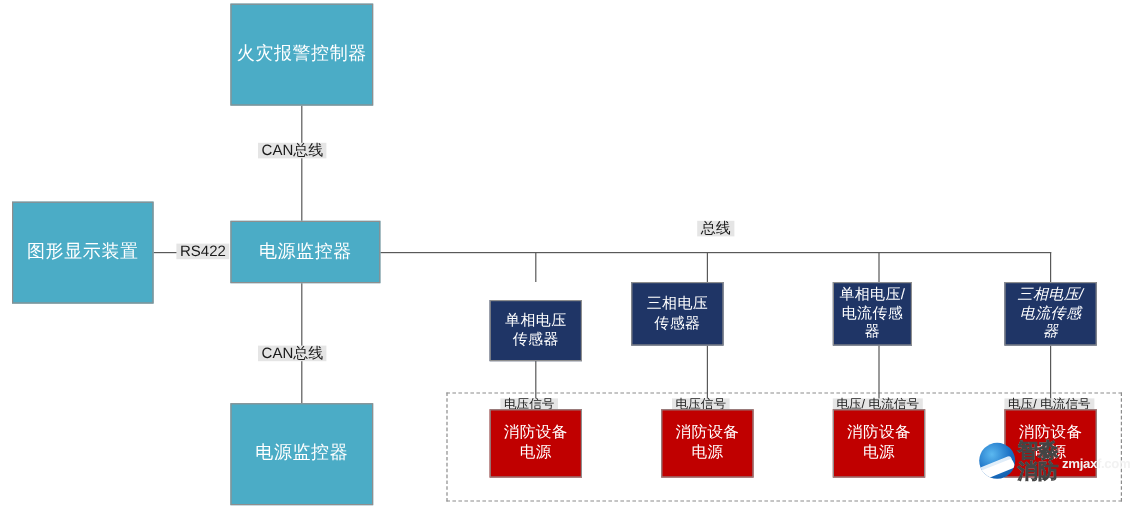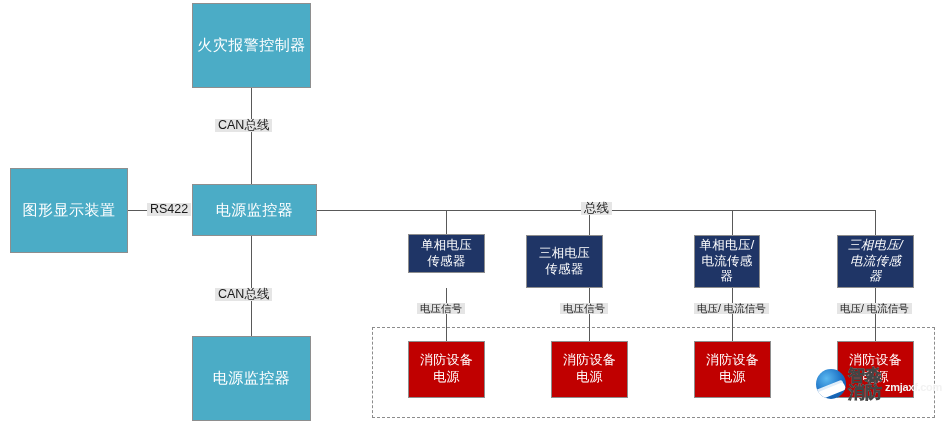--- a/index.html
+++ b/index.html
@@ -58,20 +58,21 @@
     font-size: 12.5px;
     color: #1a1a1a;
     background: #e5e5e5;
     padding: 0 3px;
     white-space: nowrap;
     z-index: 2;
     line-height: 1;
   }
   .edge-label.small {
     font-size: 10.5px;
+    margin-top: 29px;
   }
   .dashbox {
     position: absolute;
     border: 1.5px dashed #8c8c8c;
     box-sizing: border-box;
     background: transparent;
     z-index: 0;
   }
   .watermark {
     position: absolute;
@@ -156,21 +157,21 @@
   <div class="line v" style="left:875px; top:288px; height:53px;"></div>
 
   <div class="node teal" style="left:192px; top:3px; width:119px; height:85px;">火灾报警控制器</div>
 
   <div class="node teal" style="left:10px; top:168px; width:118px; height:85px;">图形显示装置</div>
 
   <div class="node teal" style="left:192px; top:184px; width:125px; height:52px;">电源监控器</div>
 
   <div class="node teal" style="left:192px; top:336px; width:119px; height:85px;">电源监控器</div>
 
-  <div class="node navy" style="left:408px; top:234px; width:77px; height:39px;">单相电压
+  <div class="node navy" style="left:408px; top:250px; width:77px; height:51px;">单相电压
 传感器</div>
   <div class="node navy" style="left:526px; top:235px; width:77px; height:53px;">三相电压
 传感器</div>
   <div class="node navy" style="left:694px; top:235px; width:66px; height:53px;">单相电压/
 电流传感
 器</div>
   <div class="node navy" style="left:837px; top:235px; width:77px; height:53px;font-style:italic;">三相电压/
 电流传感
 器</div>
 
@@ -179,21 +180,21 @@
   <div class="node red" style="left:551px; top:341px; width:77px; height:57px;">消防设备
 电源</div>
   <div class="node red" style="left:694px; top:341px; width:77px; height:57px;">消防设备
 电源</div>
   <div class="node red" style="left:837px; top:341px; width:77px; height:57px;">消防设备
 电源</div>
 
   <div class="edge-label" style="left:215px; top:119px;">CAN总线</div>
   <div class="edge-label" style="left:215px; top:288px;">CAN总线</div>
   <div class="edge-label" style="left:131px; top:203px;margin-left:16px;">RS422</div>
-  <div class="edge-label" style="left:581px; top:202px;">总线</div>
+  <div class="edge-label" style="left:581px; top:184px;">总线</div>
 
   <div class="edge-label small" style="left:417px; top:303px;">电压信号</div>
   <div class="edge-label small" style="left:560px; top:303px;">电压信号</div>
   <div class="edge-label small" style="left:694px; top:303px;">电压/ 电流信号</div>
   <div class="edge-label small" style="left:837px; top:303px;">电压/ 电流信号</div>
 
   <div class="watermark" style="left:816px; top:367px;">
     <div class="wm-logo"></div>
     <div class="wm-text">
       <div class="wm-main">智淼消防</div>

